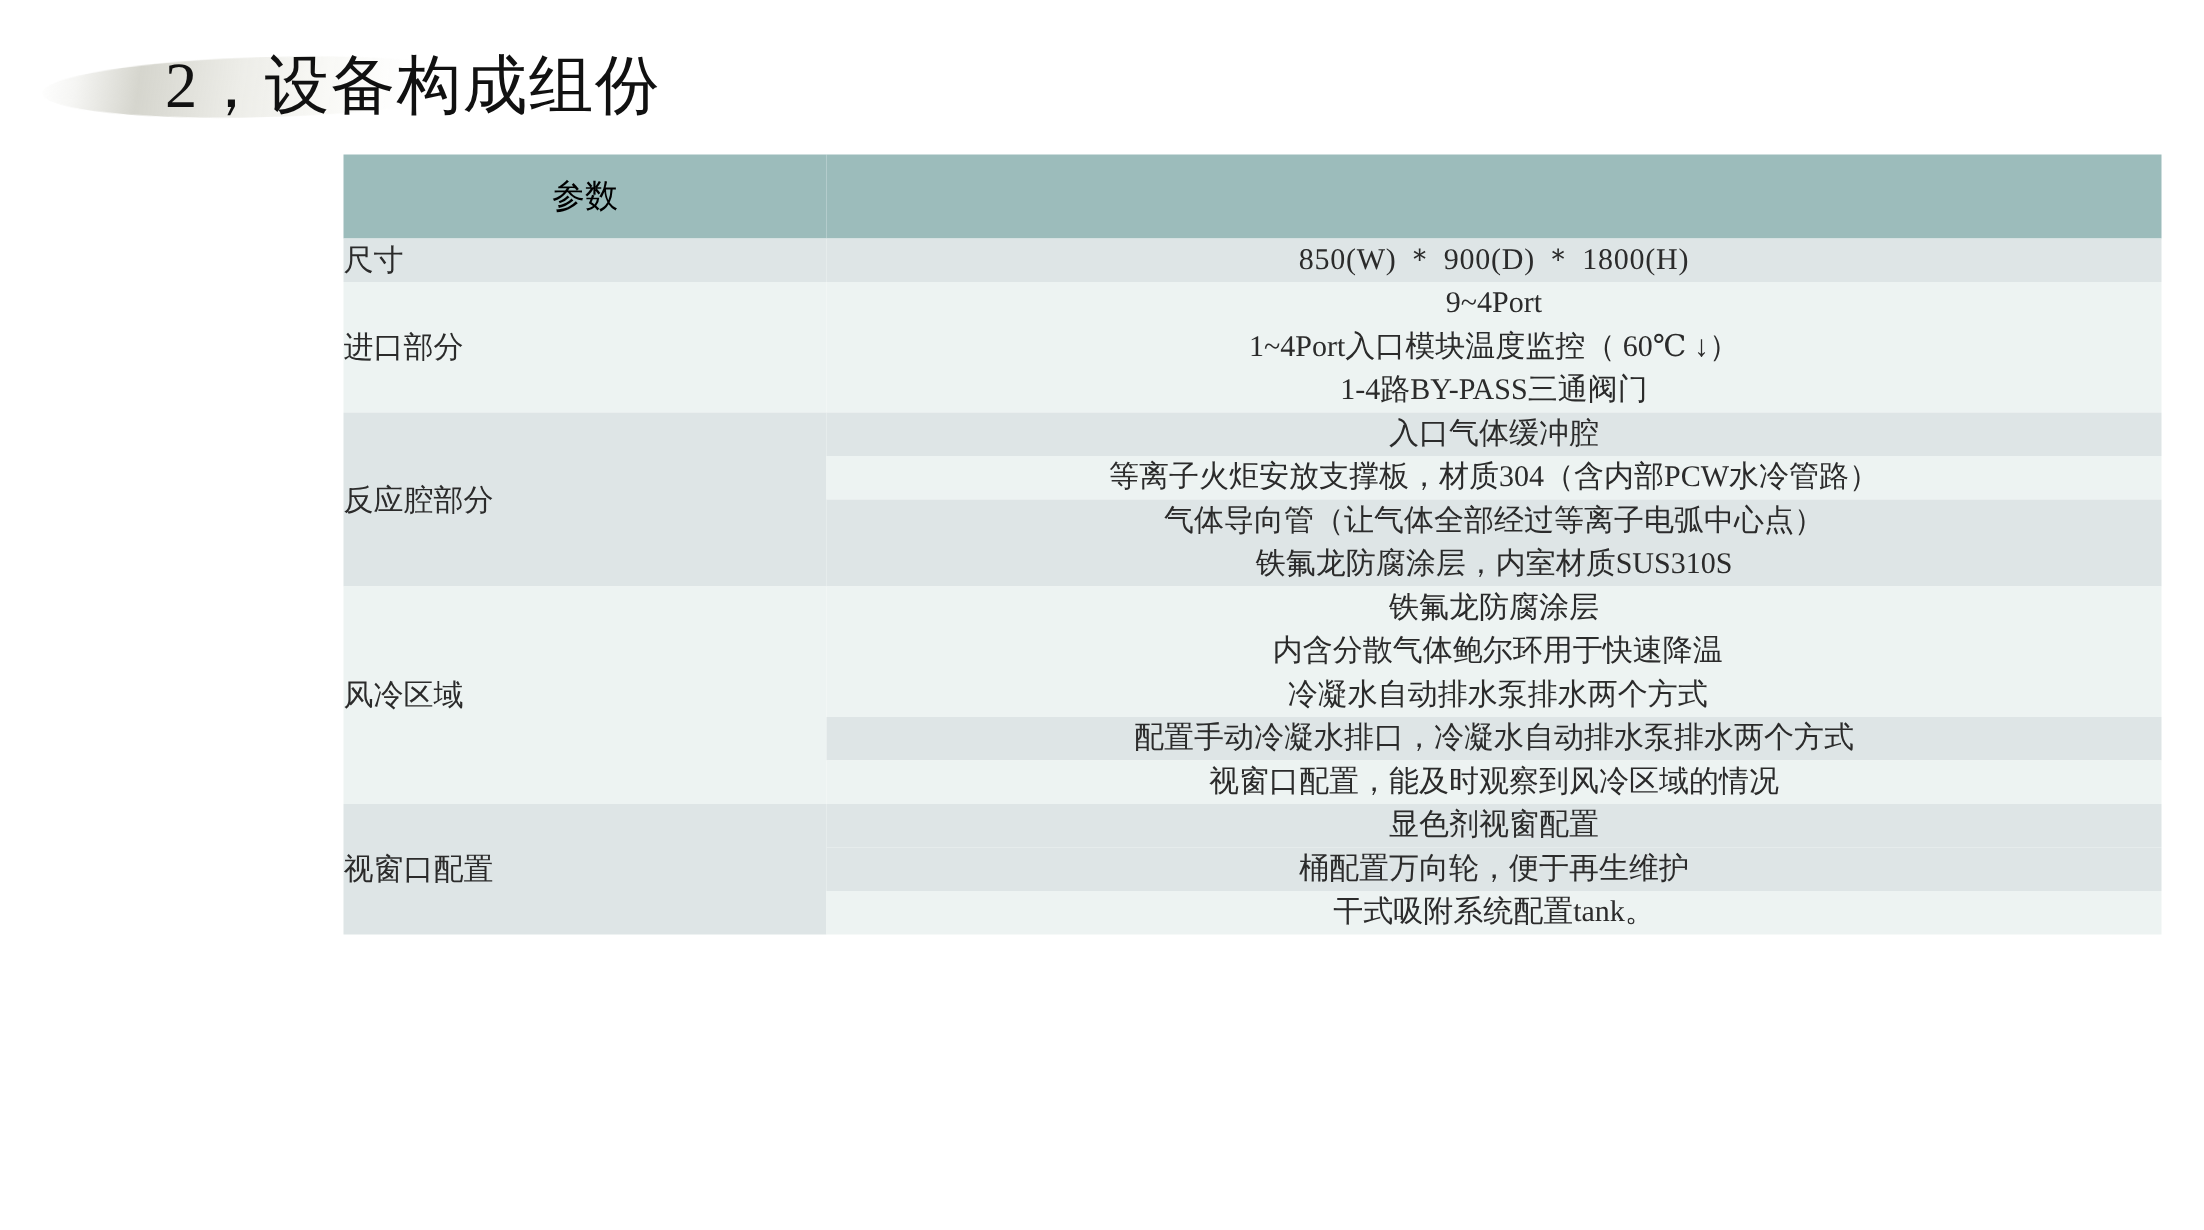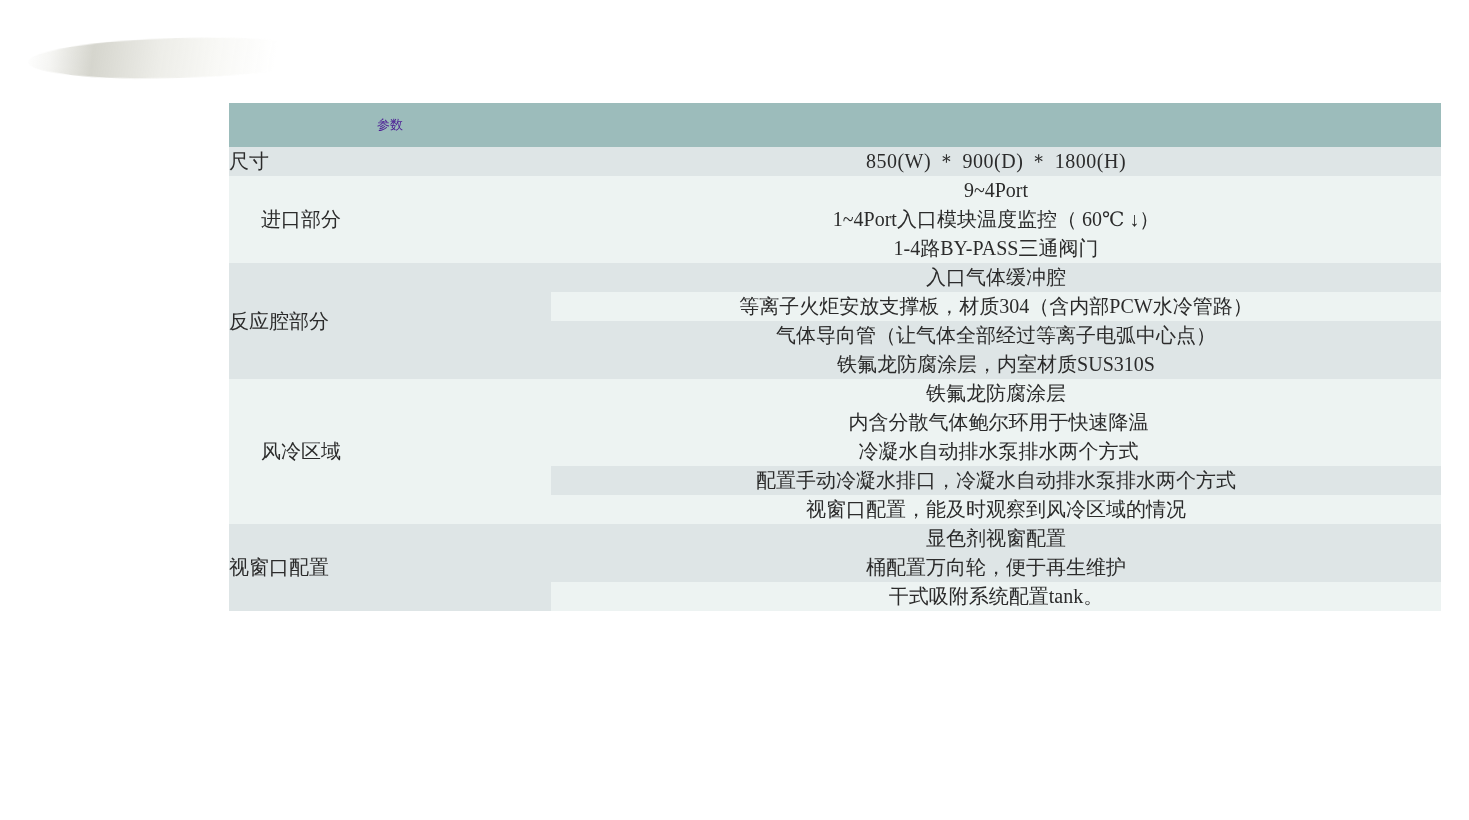--- a/index.html
+++ b/index.html
@@ -70,40 +70,40 @@
 
   .param-table th,
   .param-table td {
     padding: 0;
     vertical-align: middle;
     border: 0;
   }
 
   
   .hdr-cell {
-    height: 44px;
+    height: 56px;
     background: #9cbcbb;
-    color: #4c1d95;
-    font-size: 13px;
+    color: #000000;
+    font-size: 22px;
     text-align: center;
     font-weight: normal;
     border-right: 2px solid #ffffff;
   }
   .hdr-cell.last { border-right: 0; }
 
   
   .lbl {
     text-align: left;
     font-size: 20px;
     color: #2b2b2b;
     border-right: 2px solid #ffffff;
     border-bottom: 2px solid #ffffff;
   }
   .lbl.dark  { background: #dee5e6; }
-  .lbl.light { background: #edf3f2; padding-left: 32px; }
+  .lbl.light { background: #edf3f2; }
 
   
   .val {
     font-size: 20px;
     color: #2b2b2b;
     padding: 0 0 0 22px;
     border-bottom: 2px solid #ffffff;
     line-height: 29px;
   }
   .val.dark  { background: #dee5e6; }
@@ -120,20 +120,21 @@
   .mono-num {
     font-family: "Liberation Serif", "DejaVu Serif", serif;
     letter-spacing: 0.5px;
   }
 </style>
 </head>
 <body>
 
 <div class="title-block">
   <div class="title-ornament"></div>
+  <div class="title-text">2，设备构成组份</div>
 </div>
 
 <table class="param-table">
   <colgroup>
     <col class="c-label">
     <col class="c-value">
   </colgroup>
 
   <thead>
     <tr>

